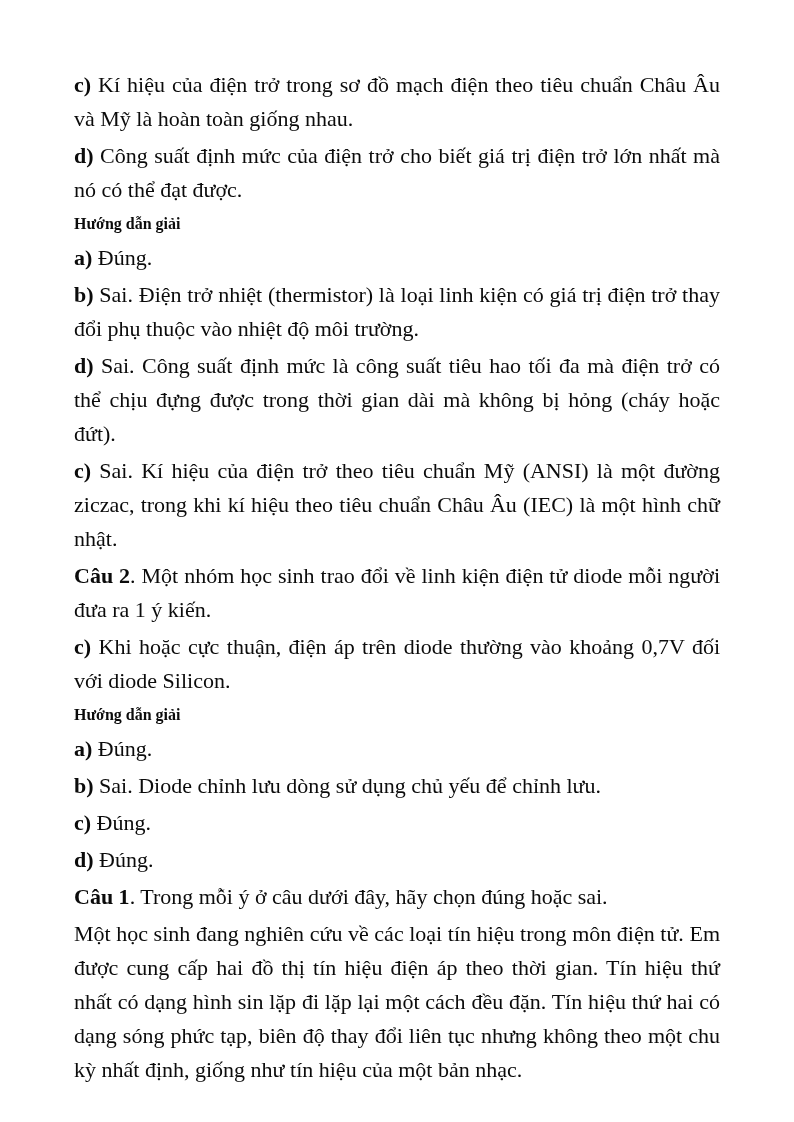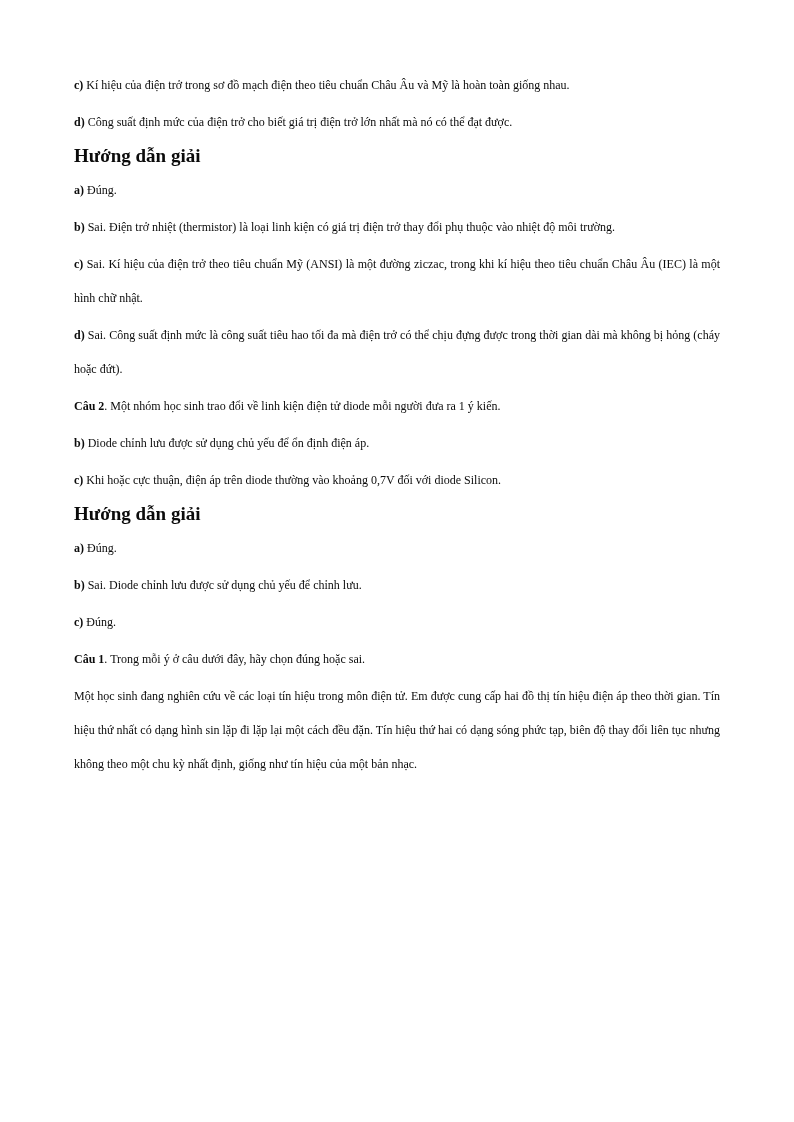--- a/index.html
+++ b/index.html
@@ -12,76 +12,76 @@
     width: 794px;
     height: 1122px;
     background: #ffffff;
     box-sizing: border-box;
     padding: 68px 74px 0 74px;
     font-family: "Liberation Serif", "DejaVu Serif", serif;
     color: #0b0b0b;
     overflow: hidden;
   }
   .block {
-    font-size: 12px;
+    font-size: 22px;
     line-height: 34px;
     text-align: justify;
     text-justify: inter-word;
     margin: 0;
     hyphens: none;
   }
   .block + .block {
     margin-top: 3px;
   }
   
   .block { text-align-last: left; }
   .lbl {
     font-weight: bold;
   }
   .heading {
     font-weight: bold;
-    font-size: 19px;
+    font-size: 16px;
     line-height: 34px;
     text-align: left;
     margin: 0;
   }
 </style>
 </head>
 <body>
 
 <div class="page">
 
   <p class="block"><span class="lbl">c)</span><span> Kí hiệu của điện trở trong sơ đồ mạch điện theo tiêu chuẩn Châu Âu và Mỹ là hoàn toàn giống nhau.</span></p>
 
   <p class="block"><span class="lbl">d)</span><span> Công suất định mức của điện trở cho biết giá trị điện trở lớn nhất mà nó có thể đạt được.</span></p>
 
   <p class="heading">Hướng dẫn giải</p>
 
   <p class="block"><span class="lbl">a)</span><span> Đúng.</span></p>
 
   <p class="block"><span class="lbl">b)</span><span> Sai. Điện trở nhiệt (thermistor) là loại linh kiện có giá trị điện trở thay đổi phụ thuộc vào nhiệt độ môi trường.</span></p>
 
+  <p class="block"><span class="lbl">d)</span><span> Sai. Công suất định mức là công suất tiêu hao tối đa mà điện trở có thể chịu đựng được trong thời gian dài mà không bị hỏng (cháy hoặc đứt).</span></p>
+
   <p class="block"><span class="lbl">c)</span><span> Sai. Kí hiệu của điện trở theo tiêu chuẩn Mỹ (ANSI) là một đường ziczac, trong khi kí hiệu theo tiêu chuẩn Châu Âu (IEC) là một hình chữ nhật.</span></p>
-
-  <p class="block"><span class="lbl">d)</span><span> Sai. Công suất định mức là công suất tiêu hao tối đa mà điện trở có thể chịu đựng được trong thời gian dài mà không bị hỏng (cháy hoặc đứt).</span></p>
 
   <p class="block"><span class="lbl">Câu 2</span><span>. Một nhóm học sinh trao đổi về linh kiện điện tử diode mỗi người đưa ra 1 ý kiến.</span></p>
 
 
-  <p class="block"><span class="lbl">b)</span><span> Diode chỉnh lưu được sử dụng chủ yếu để ổn định điện áp.</span></p>
 
   <p class="block"><span class="lbl">c)</span><span> Khi hoặc cực thuận, điện áp trên diode thường vào khoảng 0,7V đối với diode Silicon.</span></p>
 
 
   <p class="heading">Hướng dẫn giải</p>
 
   <p class="block"><span class="lbl">a)</span><span> Đúng.</span></p>
 
-  <p class="block"><span class="lbl">b)</span><span> Sai. Diode chỉnh lưu được sử dụng chủ yếu để chỉnh lưu.</span></p>
+  <p class="block"><span class="lbl">b)</span><span> Sai. Diode chỉnh lưu dòng sử dụng chủ yếu để chỉnh lưu.</span></p>
 
   <p class="block"><span class="lbl">c)</span><span> Đúng.</span></p>
 
+  <p class="block"><span class="lbl">d)</span><span> Đúng.</span></p>
 
   <p class="block"><span class="lbl">Câu 1</span><span>. Trong mỗi ý ở câu dưới đây, hãy chọn đúng hoặc sai.</span></p>
 
   <p class="block" style="text-align: justify; text-align-last: left;">Một học sinh đang nghiên cứu về các loại tín hiệu trong môn điện tử. Em được cung cấp hai đồ thị tín hiệu điện áp theo thời gian. Tín hiệu thứ nhất có dạng hình sin lặp đi lặp lại một cách đều đặn. Tín hiệu thứ hai có dạng sóng phức tạp, biên độ thay đổi liên tục nhưng không theo một chu kỳ nhất định, giống như tín hiệu của một bản nhạc.</p>
 
 </div>
 
 </body></html>

